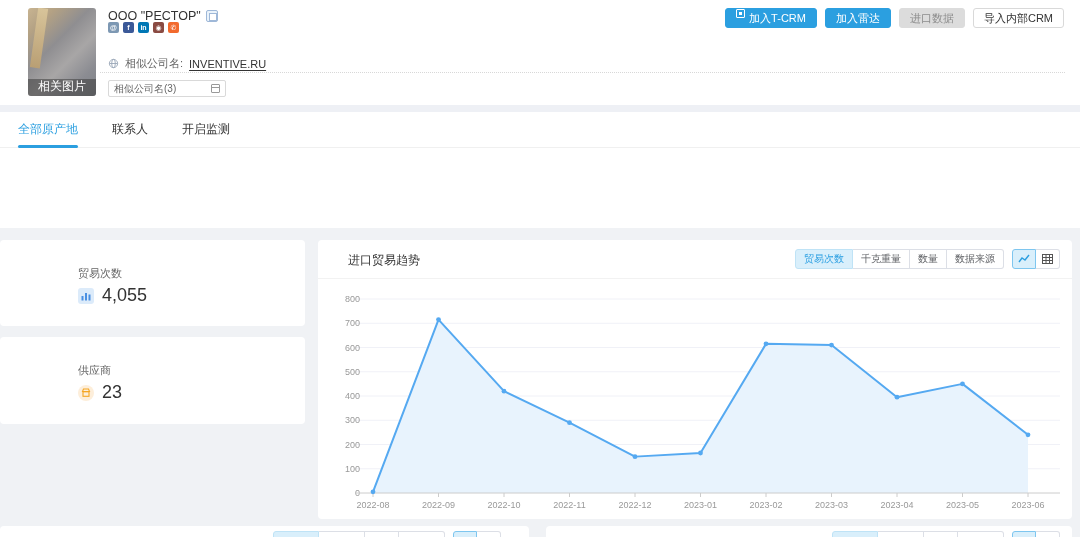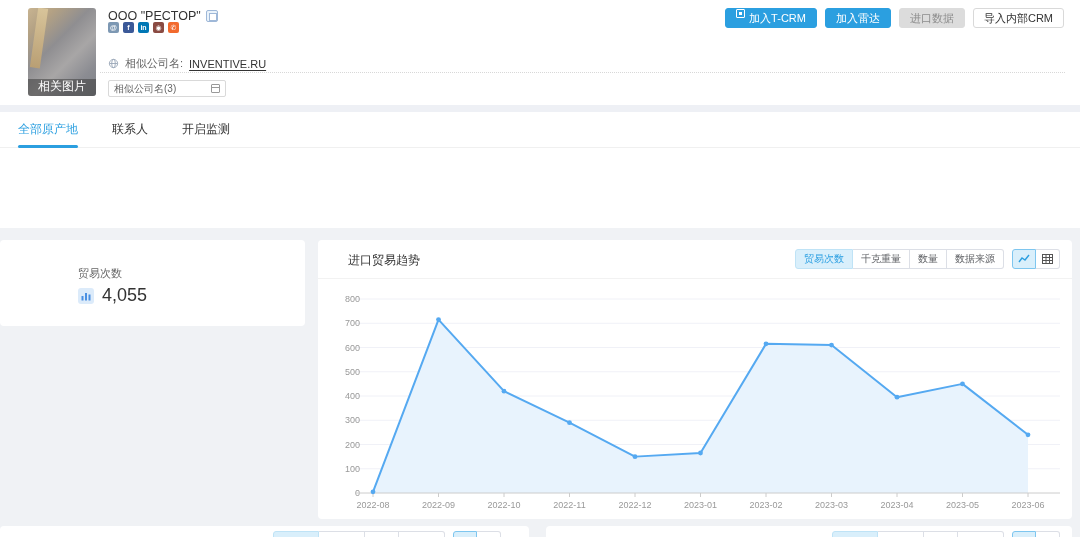--- a/index.html
+++ b/index.html
@@ -195,20 +195,31 @@
       <svg class="ic16" viewBox="0 0 16 16">
           <rect width="16" height="16" rx="3" fill="#dcebfa"></rect>
           <rect x="3.5" y="8" width="2" height="4.5" fill="#4a90e2"></rect>
           <rect x="7" y="5" width="2" height="7.5" fill="#4a90e2"></rect>
           <rect x="10.5" y="6.5" width="2" height="6" fill="#4a90e2"></rect>
         </svg>
       <span>4,055</span>
     </div>
   </div>
 
+  <div class="card" style="left:0; top:109px; width:305px; height:87px;">
+    <div class="stat-label" style="top:26px">供应商</div>
+    <div class="stat-val" style="top:45px">
+      <svg class="ic16" viewBox="0 0 16 16">
+          <circle cx="8" cy="8" r="8" fill="#fdeeda"></circle>
+          <path d="M4.5 6.5 L5.5 4 H10.5 L11.5 6.5 Z" fill="none" stroke="#f5a623" stroke-width="1.1"></path>
+          <rect x="5" y="6.8" width="6" height="4.5" fill="none" stroke="#f5a623" stroke-width="1.1"></rect>
+        </svg>
+      <span>23</span>
+    </div>
+  </div>
 
 
   <div class="card" style="left:318px; top:12px; width:754px; height:279px;">
     <div class="trend-title">进口贸易趋势</div>
     <div class="trend-btns">
       <div class="seg-group">
         <div class="seg sel">贸易次数</div>
         <div class="seg">千克重量</div>
         <div class="seg">数量</div>
         <div class="seg">数据来源</div>

